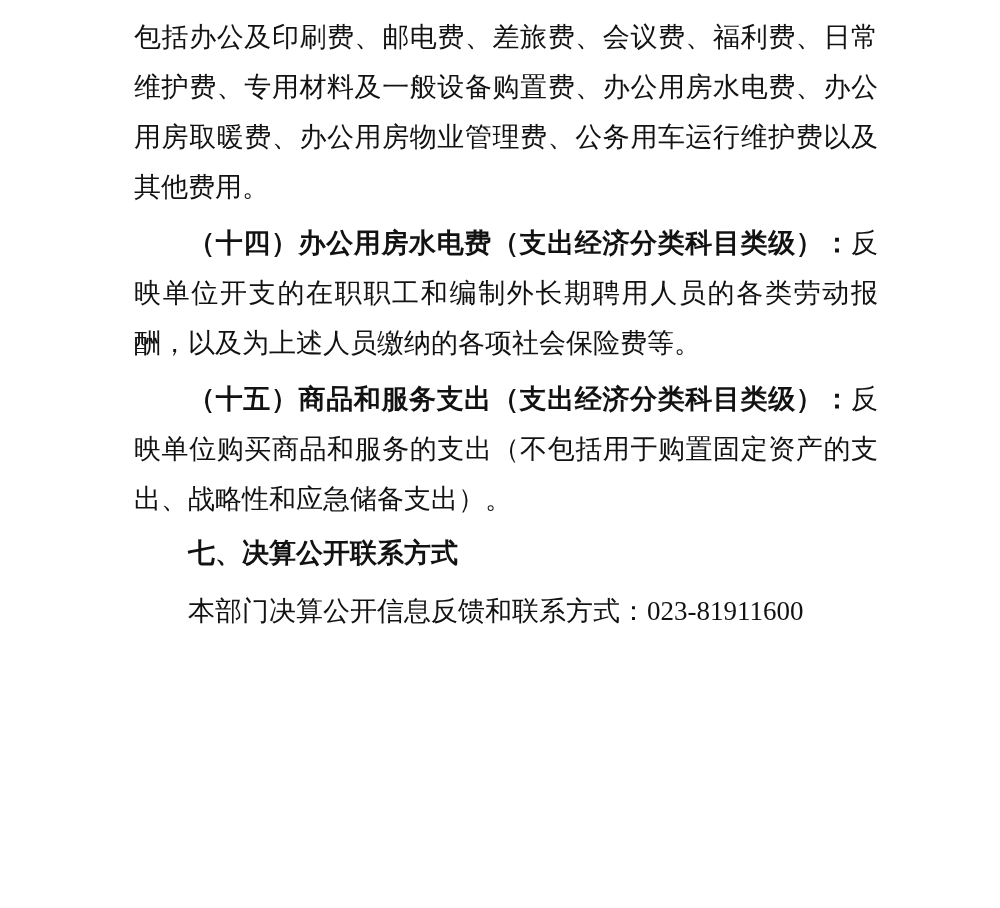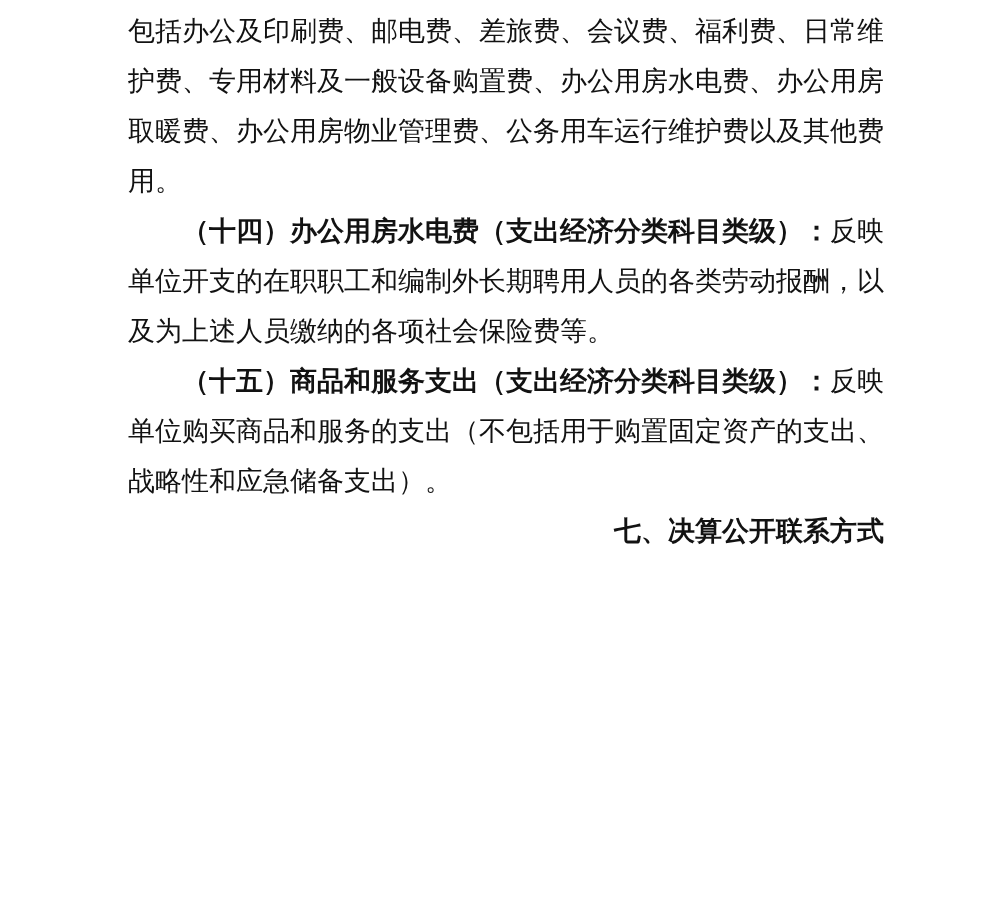--- a/index.html
+++ b/index.html
@@ -13,44 +13,45 @@
     overflow: hidden;
   }
   .page {
     box-sizing: border-box;
     width: 1000px;
     height: 908px;
     padding: 6px 116px 0 128px;
     background: #ffffff;
   }
   .para {
-    margin: 0;
+    margin: 6px;
     font-family: "Liberation Serif", "DejaVu Serif", serif;
     font-size: 27px;
     line-height: 50px;
     color: #121212;
     text-align: justify;
     text-justify: inter-ideograph;
     letter-spacing: 0;
   }
   .para.indent {
     text-indent: 2em;
   }
   .para .lead {
     font-weight: 700;
   }
   .para.heading {
-    font-family: Liberation Sans, sans-serif;
+    font-family: Liberation Mono, monospace;
     font-weight: 700;
-    text-align: right;
+    text-align: left;
   }
 </style>
 </head>
 <body>
 
 <div class="page">
   <div id="content">
       <p class="para"><span>包括办公及印刷费、邮电费、差旅费、会议费、福利费、日常维护费、专用材料及一般设备购置费、办公用房水电费、办公用房取暖费、办公用房物业管理费、公务用车运行维护费以及其他费用。</span></p>
       <p class="para indent"><span class="lead">（十四）办公用房水电费（支出经济分类科目类级）：</span><span>反映单位开支的在职职工和编制外长期聘用人员的各类劳动报酬，以及为上述人员缴纳的各项社会保险费等。</span></p>
       <p class="para indent"><span class="lead">（十五）商品和服务支出（支出经济分类科目类级）：</span><span>反映单位购买商品和服务的支出（不包括用于购置固定资产的支出、战略性和应急储备支出）。</span></p>
       <p class="para indent heading"><span>七、决算公开联系方式</span></p>
+      <p class="para indent"><span>本部门决算公开信息反馈和联系方式：023-81911600</span></p>
     </div>
 </div>
 
 </body></html>

